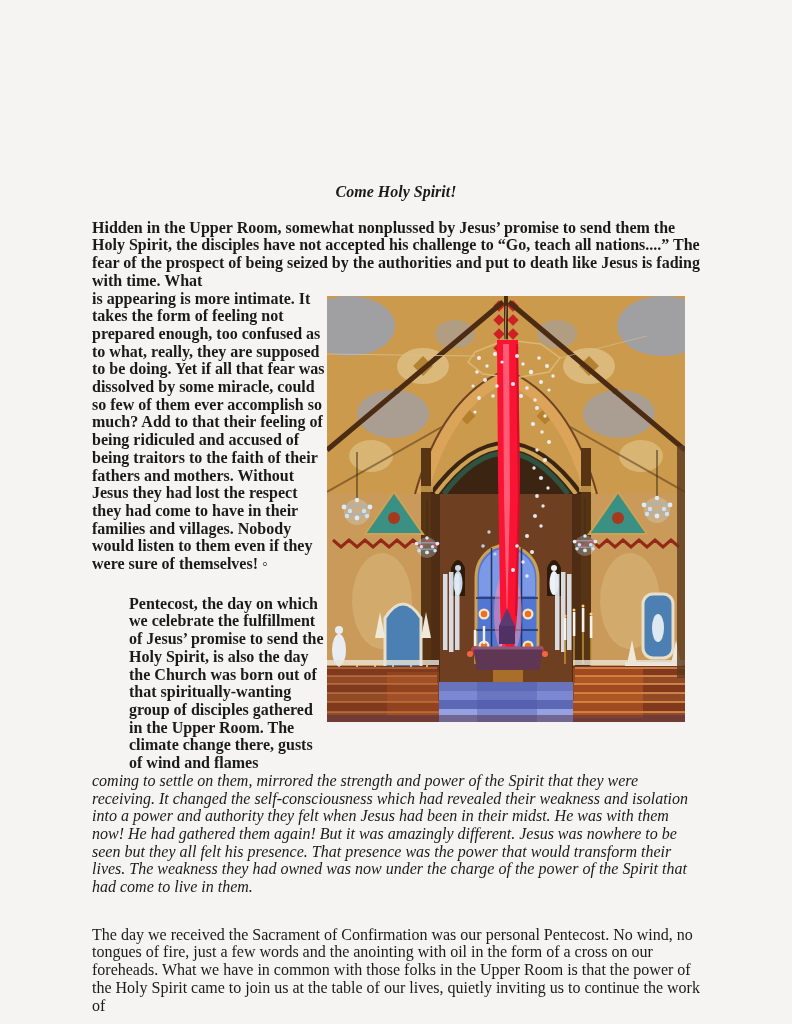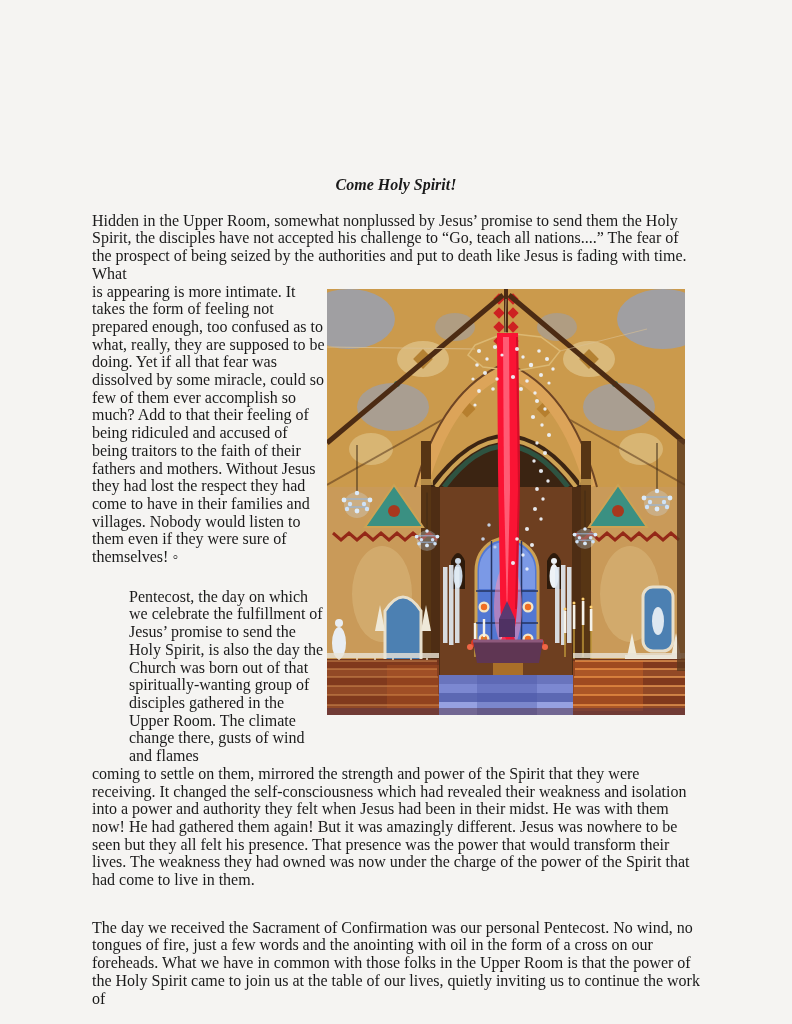--- a/index.html
+++ b/index.html
@@ -11,38 +11,38 @@
     position:relative;
     width:792px;height:1024px;
     box-sizing:border-box;
     padding:168px 92px 0 92px;
     background:var(--page-bg,#f5f4f2);
     color:var(--ink,#1a1a1a);
     font-size:16px;line-height:17.7px;
     overflow:hidden;
   }
   .title{
-    margin:8px 0 18px 0;
+    margin:15px 0 18px 0;
     font-size:16px;line-height:17.7px;
     font-weight:bold;font-style:italic;
     text-align:center;
   }
   p{margin:0;}
-  .intro{width:608px;}
+  .intro{width:608px;font-weight:bold;}
   .wrap-row{display:flex;align-items:flex-start;width:608px;}
-  .left-col{flex:0 0 235px;width:235px;}
+  .left-col{flex:0 0 235px;width:235px;font-weight:bold;}
   .left-col .p2{margin-top:22px;margin-left:37px;}
   .photo{
     flex:0 0 358px;
     width:358px;height:426px;
     margin:6px 0 0 0;
     overflow:hidden;
   }
   .photo svg{display:block;filter:blur(.35px) saturate(1.08);}
-  .cont{width:608px;}
+  .cont{width:608px;font-style:italic;}
   .p3{width:608px;margin-top:30px;}
   .page-num{
     margin-top:22px;
     text-align:center;
     font-size:15.5px;
   }
 </style>
 </head>
 <body>
 

